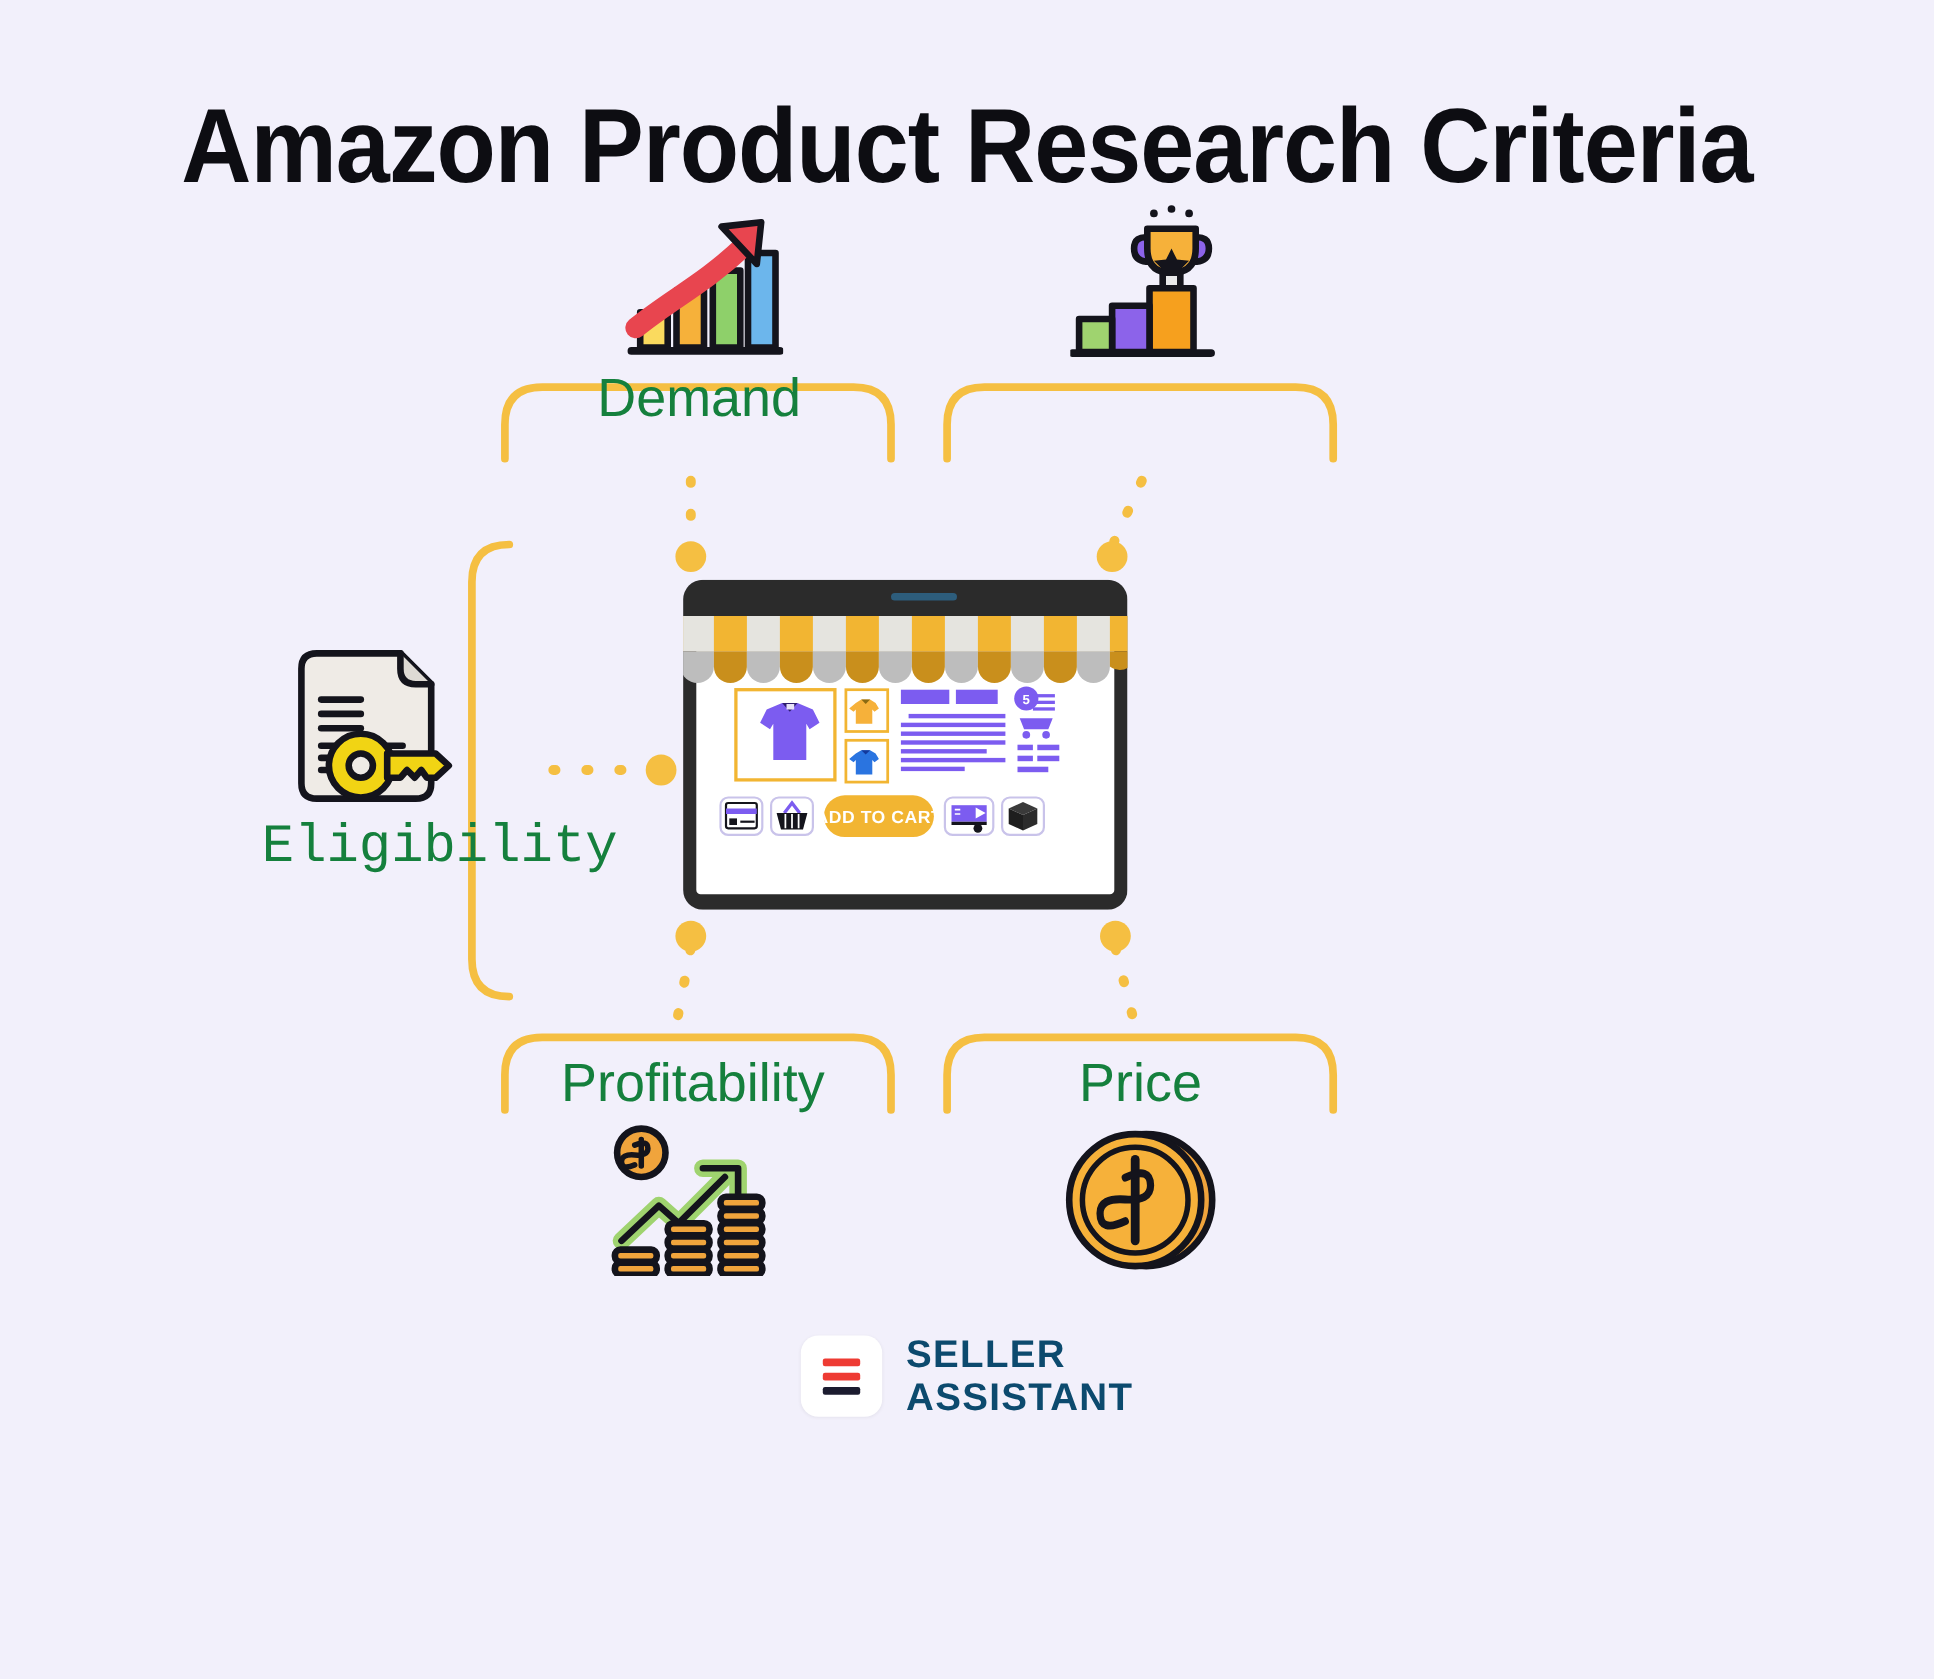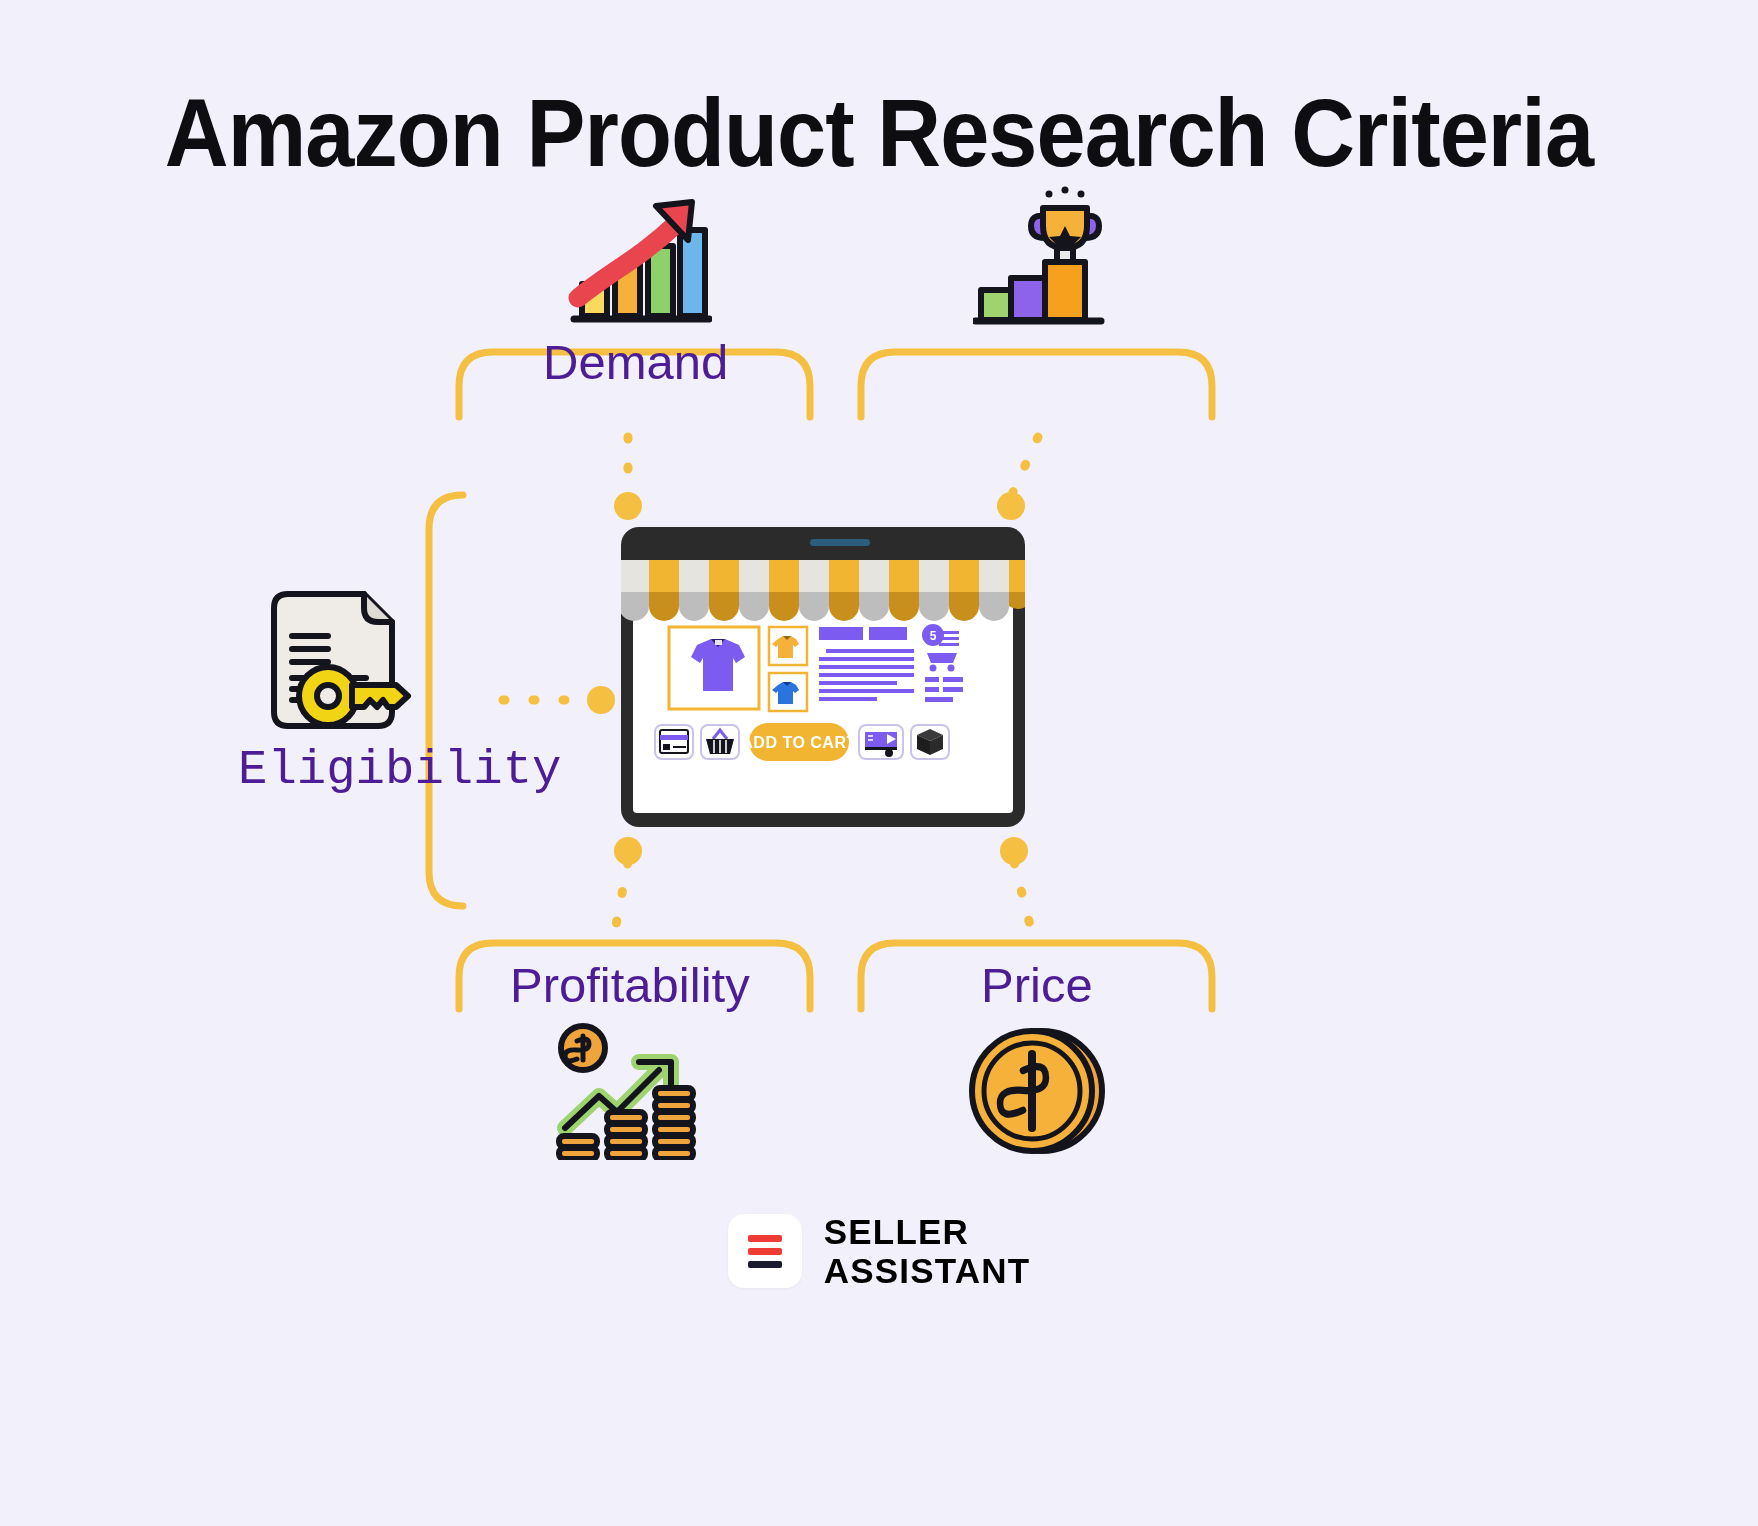--- a/index.html
+++ b/index.html
@@ -21,21 +21,21 @@
     transform: scaleX(0.92); transform-origin: center;
     white-space: nowrap;
   }
 
   
   .connectors { position: absolute; inset: 0; pointer-events: none; }
 
   
   .node-label {
     position: absolute; white-space: nowrap;
-    font-size: 49px; color: #4c1d95; font-weight: 400;
+    font-size: 49px; color: #15803d; font-weight: 400;
     letter-spacing: 0px;
     text-align: right;
   }
   #label-demand      { left: 543px;  top: 334px; }
   #label-competition { left: 905px;  top: 334px; }
   #label-eligibility { left: 238px;  top: 742px; font-family: Liberation Mono, monospace; }
   #label-profit      { left: 510px;  top: 957px; }
   #label-price       { left: 981px;  top: 957px; }
 
   
@@ -64,21 +64,21 @@
     display: flex; flex-direction: column; justify-content: center;
     align-items: center; gap: 6px; box-shadow: 0 1px 3px rgba(0,0,0,.05);
   }
   .brand-bar { height: 7px; border-radius: 2px; }
   .bar-a { width: 34px; background: #ee3b33; }
   .bar-b { width: 34px; background: #ee3b33; }
   .bar-c { width: 34px; background: #1b1b2f; }
   .brand-text {
     display: flex; flex-direction: column; line-height: 1.12;
     font-family: "Liberation Sans Narrow", "Liberation Sans", sans-serif;
-    font-weight: 700; font-size: 35px; letter-spacing: 1.2px; color: #000000;
+    font-weight: 700; font-size: 35px; letter-spacing: 1.2px; color: #0c4a6e;
   }
 </style>
 </head>
 <body>
 
 <div class="stage">
 
   <div class="title">Amazon Product Research Criteria</div>
 
   <svg class="connectors" viewBox="0 0 1758 1526">

